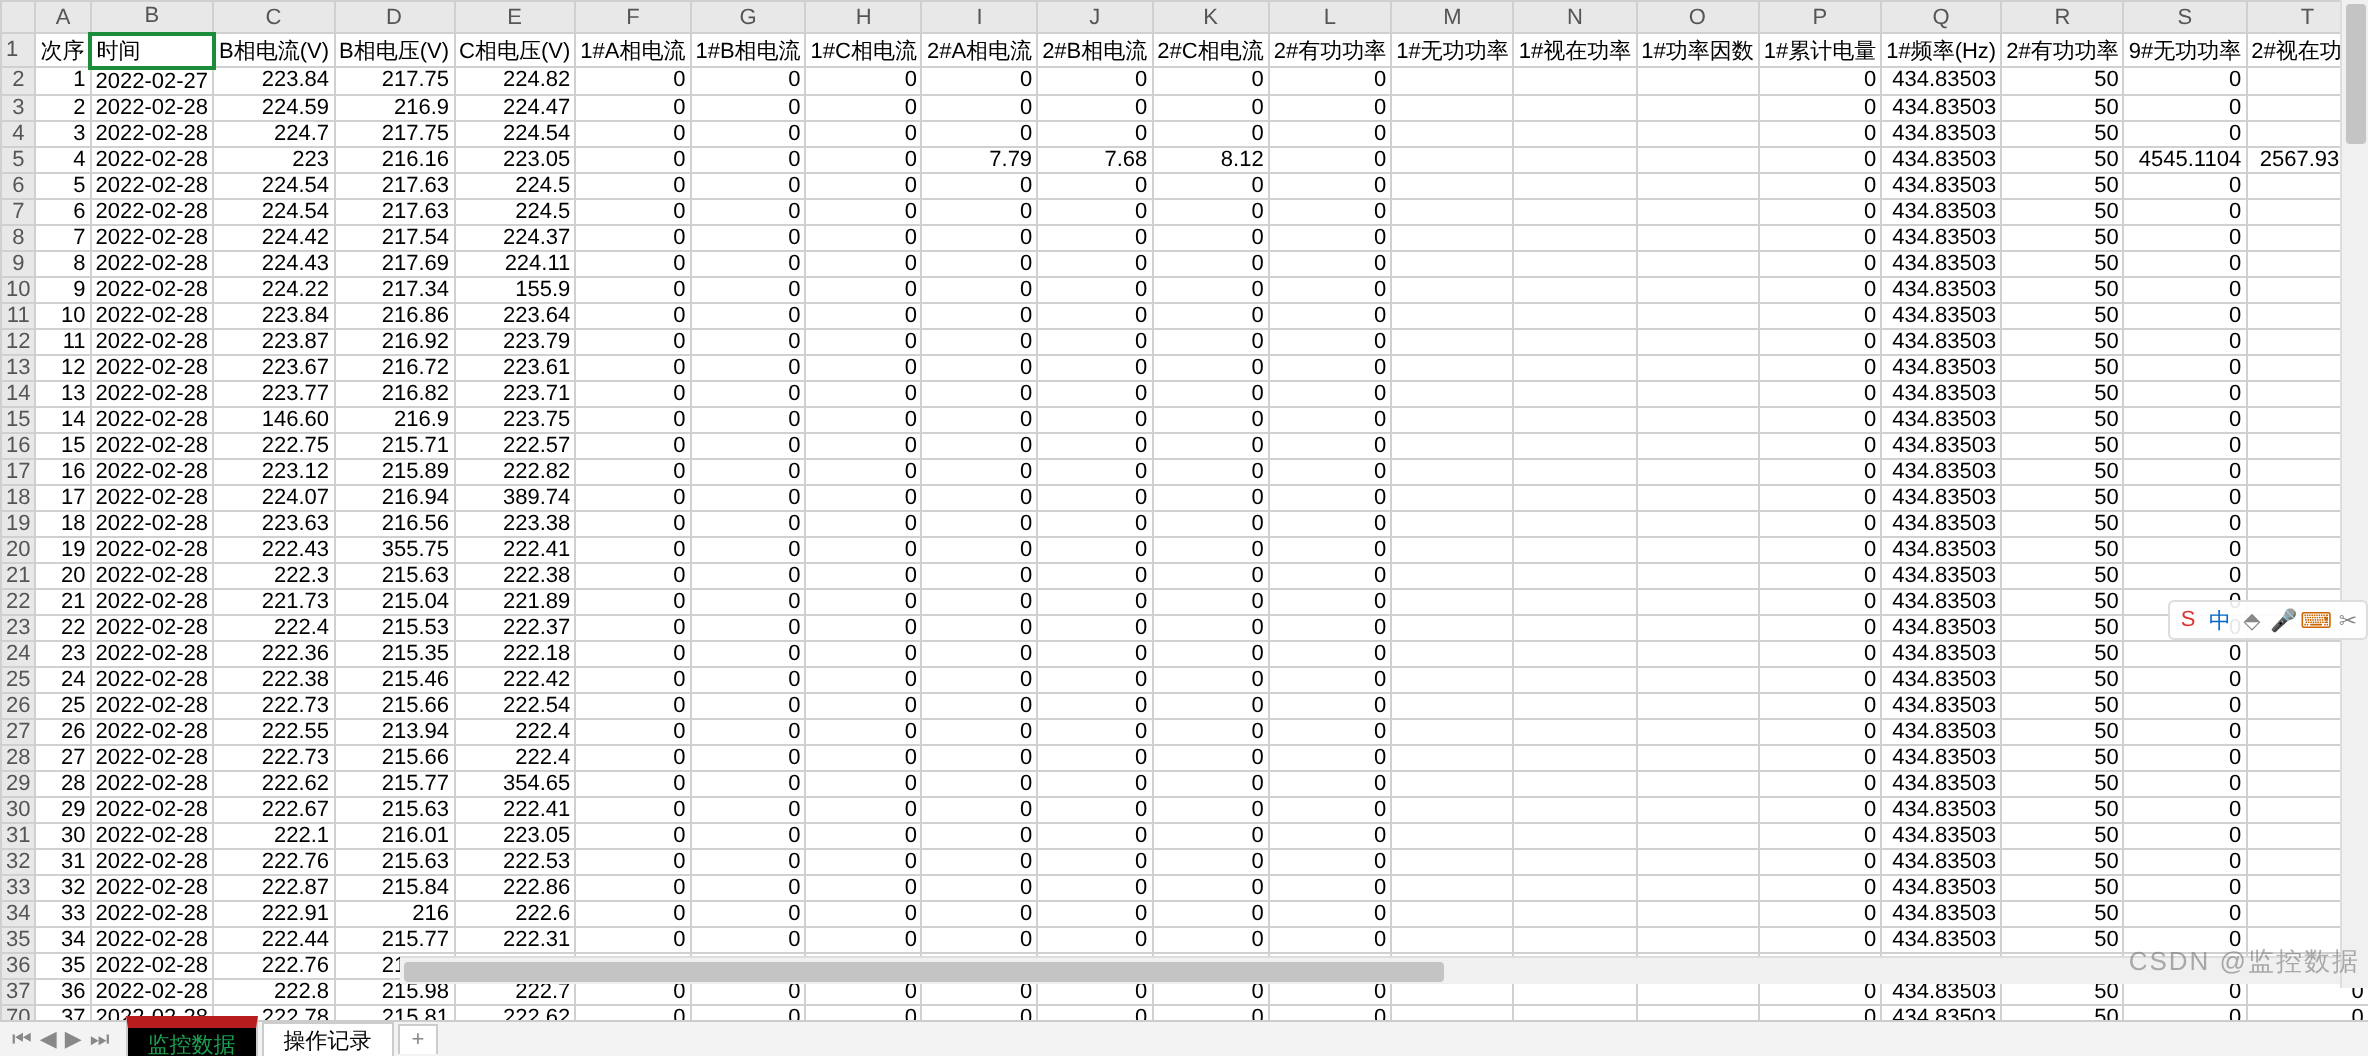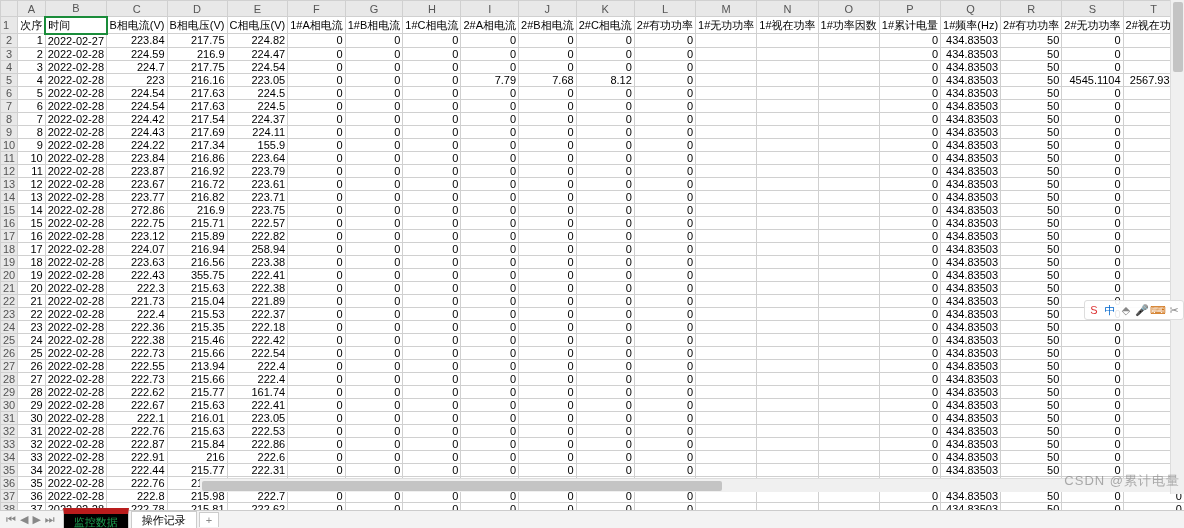--- a/index.html
+++ b/index.html
@@ -101,21 +101,21 @@
           <td class="leftcell">2#A相电流</td>
           <td class="leftcell">2#B相电流</td>
           <td class="leftcell">2#C相电流</td>
           <td class="leftcell">2#有功功率</td>
           <td class="leftcell">1#无功功率</td>
           <td class="leftcell">1#视在功率</td>
           <td class="leftcell">1#功率因数</td>
           <td class="leftcell">1#累计电量</td>
           <td class="leftcell">1#频率(Hz)</td>
           <td class="leftcell">2#有功功率</td>
-          <td class="leftcell">2#无功功率</td>
+          <td class="leftcell">9#无功功率</td>
           <td class="leftcell">2#视在功率</td>
         </tr>
         <tr>
           <td class="rowhdr">2</td>
           <td class="datacell">1</td>
           <td class="leftcell">2022-02-27</td>
           <td class="datacell">223.84</td>
           <td class="datacell">217.75</td>
           <td class="datacell">224.82</td>
           <td class="datacell">0</td>
@@ -407,21 +407,21 @@
           <td class="datacell">0</td>
           <td class="datacell">434.83503</td>
           <td class="datacell">50</td>
           <td class="datacell">0</td>
           <td class="datacell">0</td>
         </tr>
         <tr>
           <td class="rowhdr">15</td>
           <td class="datacell">14</td>
           <td class="leftcell">2022-02-28</td>
-          <td class="datacell">272.86</td>
+          <td class="datacell">146.60</td>
           <td class="datacell">216.9</td>
           <td class="datacell">223.75</td>
           <td class="datacell">0</td>
           <td class="datacell">0</td>
           <td class="datacell">0</td>
           <td class="datacell">0</td>
           <td class="datacell">0</td>
           <td class="datacell">0</td>
           <td class="datacell">0</td>
           <td class="datacell"></td>
@@ -478,21 +478,21 @@
           <td class="datacell">50</td>
           <td class="datacell">0</td>
           <td class="datacell">0</td>
         </tr>
         <tr>
           <td class="rowhdr">18</td>
           <td class="datacell">17</td>
           <td class="leftcell">2022-02-28</td>
           <td class="datacell">224.07</td>
           <td class="datacell">216.94</td>
-          <td class="datacell">258.94</td>
+          <td class="datacell">389.74</td>
           <td class="datacell">0</td>
           <td class="datacell">0</td>
           <td class="datacell">0</td>
           <td class="datacell">0</td>
           <td class="datacell">0</td>
           <td class="datacell">0</td>
           <td class="datacell">0</td>
           <td class="datacell"></td>
           <td class="datacell"></td>
           <td class="datacell"></td>
@@ -731,21 +731,21 @@
           <td class="datacell">50</td>
           <td class="datacell">0</td>
           <td class="datacell">0</td>
         </tr>
         <tr>
           <td class="rowhdr">29</td>
           <td class="datacell">28</td>
           <td class="leftcell">2022-02-28</td>
           <td class="datacell">222.62</td>
           <td class="datacell">215.77</td>
-          <td class="datacell">161.74</td>
+          <td class="datacell">354.65</td>
           <td class="datacell">0</td>
           <td class="datacell">0</td>
           <td class="datacell">0</td>
           <td class="datacell">0</td>
           <td class="datacell">0</td>
           <td class="datacell">0</td>
           <td class="datacell">0</td>
           <td class="datacell"></td>
           <td class="datacell"></td>
           <td class="datacell"></td>
@@ -933,21 +933,21 @@
           <td class="datacell"></td>
           <td class="datacell"></td>
           <td class="datacell"></td>
           <td class="datacell">0</td>
           <td class="datacell">434.83503</td>
           <td class="datacell">50</td>
           <td class="datacell">0</td>
           <td class="datacell">0</td>
         </tr>
         <tr>
-          <td class="rowhdr">38</td>
+          <td class="rowhdr">70</td>
           <td class="datacell">37</td>
           <td class="leftcell">2022-02-28</td>
           <td class="datacell">222.78</td>
           <td class="datacell">215.81</td>
           <td class="datacell">222.62</td>
           <td class="datacell">0</td>
           <td class="datacell">0</td>
           <td class="datacell">0</td>
           <td class="datacell">0</td>
           <td class="datacell">0</td>
@@ -971,21 +971,21 @@
       <div class="thumb"></div>
     </div>
   <div class="sidetool" id="sidetool">
       <span style="color: rgb(221, 51, 51);">S</span>
       <span style="color: rgb(0, 102, 204);">中</span>
       <span style="color: rgb(136, 136, 136);">⬘</span>
       <span style="color: rgb(0, 170, 136);">🎤</span>
       <span style="color: rgb(204, 102, 0);">⌨</span>
       <span style="color: rgb(136, 136, 136);">✂</span>
     </div>
-  <div class="watermark">CSDN @累计电量</div>
+  <div class="watermark">CSDN @监控数据</div>
 </div>
 
 <div class="tabbar">
   <div class="tabnav">
     <span>⏮</span>
     <span>◀</span>
     <span>▶</span>
     <span>⏭</span>
   </div>
   <div class="tab active">监控数据</div>

